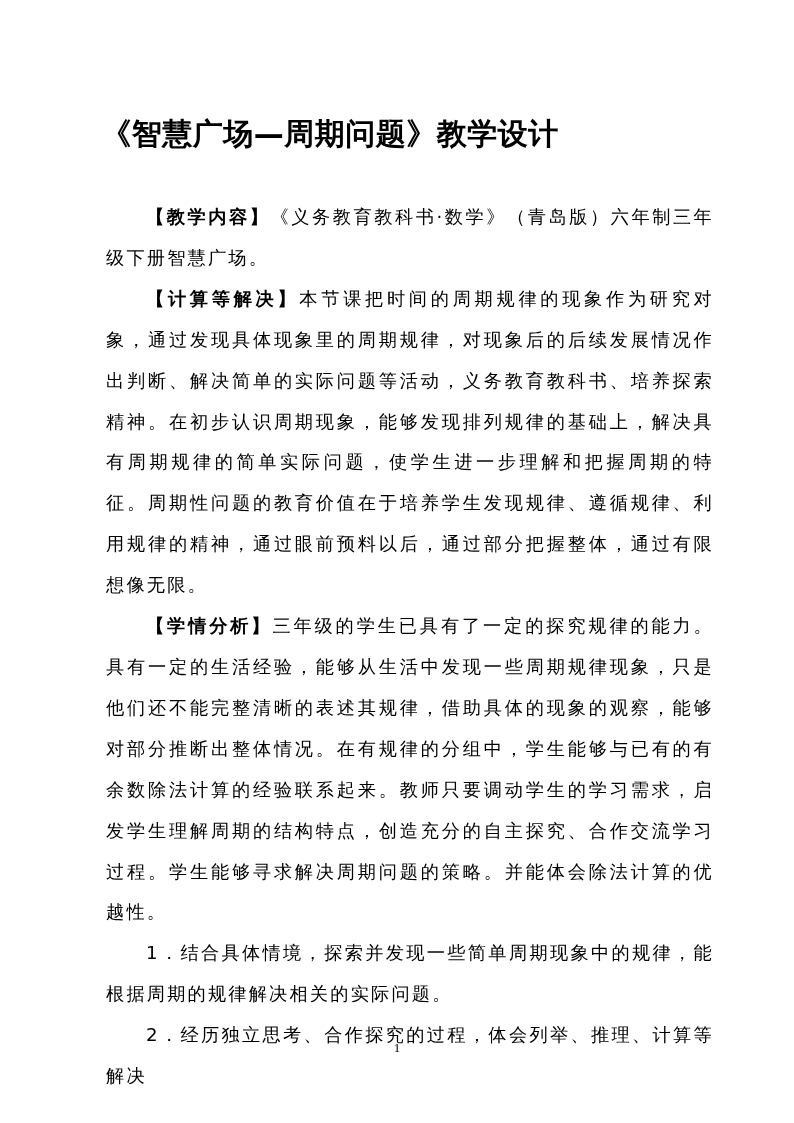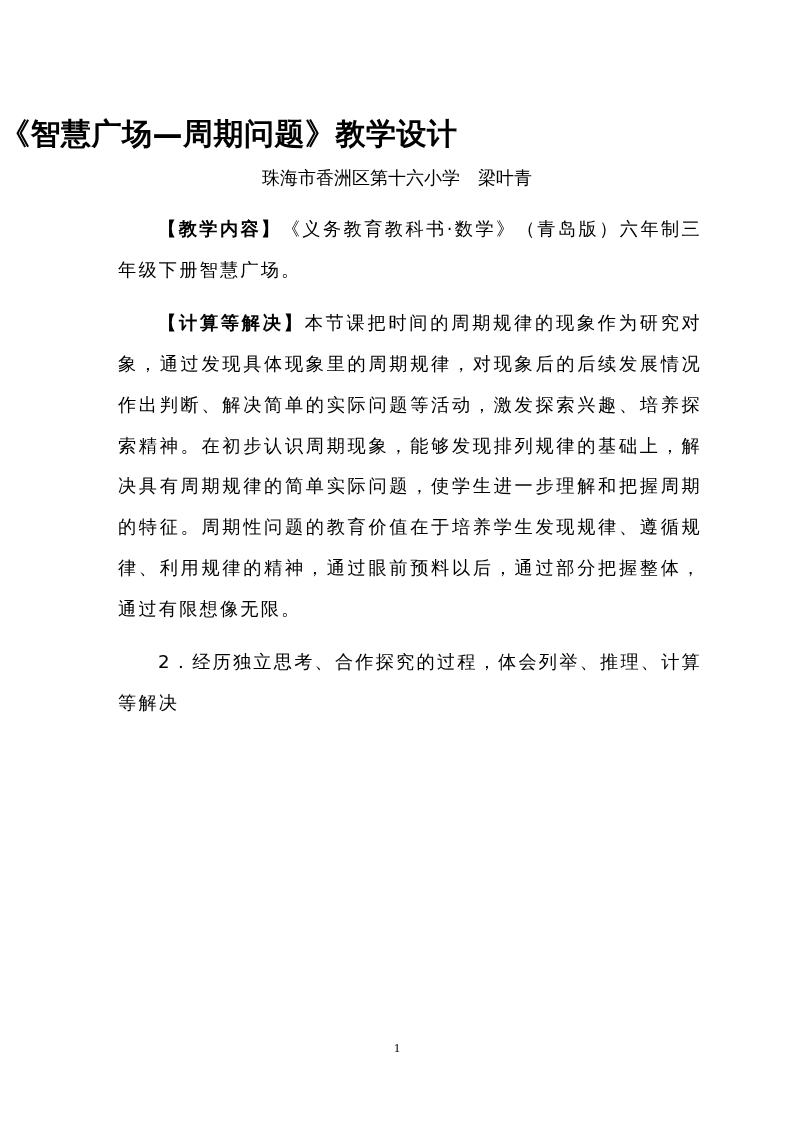--- a/index.html
+++ b/index.html
@@ -1,40 +1,43 @@
 <!DOCTYPE html>
 <html><head>
 <meta charset="utf-8">
 <style>
   html, body { margin: 0; padding: 0; background: #ffffff; }
   body { width: 794px; height: 1123px; position: relative; overflow: hidden;
          font-family: "DejaVu Sans", "Liberation Sans", sans-serif; color: #000; }
   .page { position: absolute; left: 0; top: 0; width: 794px; height: 1123px; background: #fff; }
-  .title { position: absolute; left: 0; width: 660px; top: 112px; 
+  .title { position: absolute; left: 0; width: 660px; top: 112px; text-align: center;
            font-size: 30px; font-weight: bold; letter-spacing: 0.5px; line-height: 44px; }
   .subtitle { position: absolute; left: 0; width: 794px; top: 164px; text-align: center;
               font-size: 18px; line-height: 28px; }
   .body { position: absolute; left: 106px; top: 197px; width: 608px;
           font-size: 18.2px; line-height: 40.9px; letter-spacing: 2.2px; text-align: justify; }
-  .para { margin: 12px; text-indent: 2.2em; }
+  .para { margin: 0; text-indent: 2.2em; }
   .heading { font-weight: bold; }
   .pagenum { position: absolute; left: 0; width: 794px; top: 1040px; text-align: center;
              font-family: "Liberation Serif", serif; font-size: 13px; }
 </style>
 </head>
 <body>
 
 <div class="page">
   <div class="title">《智慧广场—周期问题》教学设计</div>
-  <div class="subtitle">珠海市香洲区第十六小学　梁叶青</div>
 
   <div class="body">
     <p class="para">
       <span class="heading">【教学内容】</span><span>《义务教育教科书·数学》（青岛版）六年制三年级下册智慧广场。</span>
     </p>
     <p class="para">
-      <span class="heading">【计算等解决】</span><span>本节课把时间的周期规律的现象作为研究对象，通过发现具体现象里的周期规律，对现象后的后续发展情况作出判断、解决简单的实际问题等活动，激发探索兴趣、培养探索精神。在初步认识周期现象，能够发现排列规律的基础上，解决具有周期规律的简单实际问题，使学生进一步理解和把握周期的特征。周期性问题的教育价值在于培养学生发现规律、遵循规律、利用规律的精神，通过眼前预料以后，通过部分把握整体，通过有限想像无限。</span>
+      <span class="heading">【计算等解决】</span><span>本节课把时间的周期规律的现象作为研究对象，通过发现具体现象里的周期规律，对现象后的后续发展情况作出判断、解决简单的实际问题等活动，义务教育教科书、培养探索精神。在初步认识周期现象，能够发现排列规律的基础上，解决具有周期规律的简单实际问题，使学生进一步理解和把握周期的特征。周期性问题的教育价值在于培养学生发现规律、遵循规律、利用规律的精神，通过眼前预料以后，通过部分把握整体，通过有限想像无限。</span>
     </p>
+    <p class="para">
+      <span class="heading">【学情分析】</span><span>三年级的学生已具有了一定的探究规律的能力。具有一定的生活经验，能够从生活中发现一些周期规律现象，只是他们还不能完整清晰的表述其规律，借助具体的现象的观察，能够对部分推断出整体情况。在有规律的分组中，学生能够与已有的有余数除法计算的经验联系起来。教师只要调动学生的学习需求，启发学生理解周期的结构特点，创造充分的自主探究、合作交流学习过程。学生能够寻求解决周期问题的策略。并能体会除法计算的优越性。</span>
+    </p>
+    <p class="para">1．结合具体情境，探索并发现一些简单周期现象中的规律，能根据周期的规律解决相关的实际问题。</p>
     <p class="para">2．经历独立思考、合作探究的过程，体会列举、推理、计算等解决</p>
   </div>
 
   <div class="pagenum">1</div>
 </div>
 
 </body></html>

